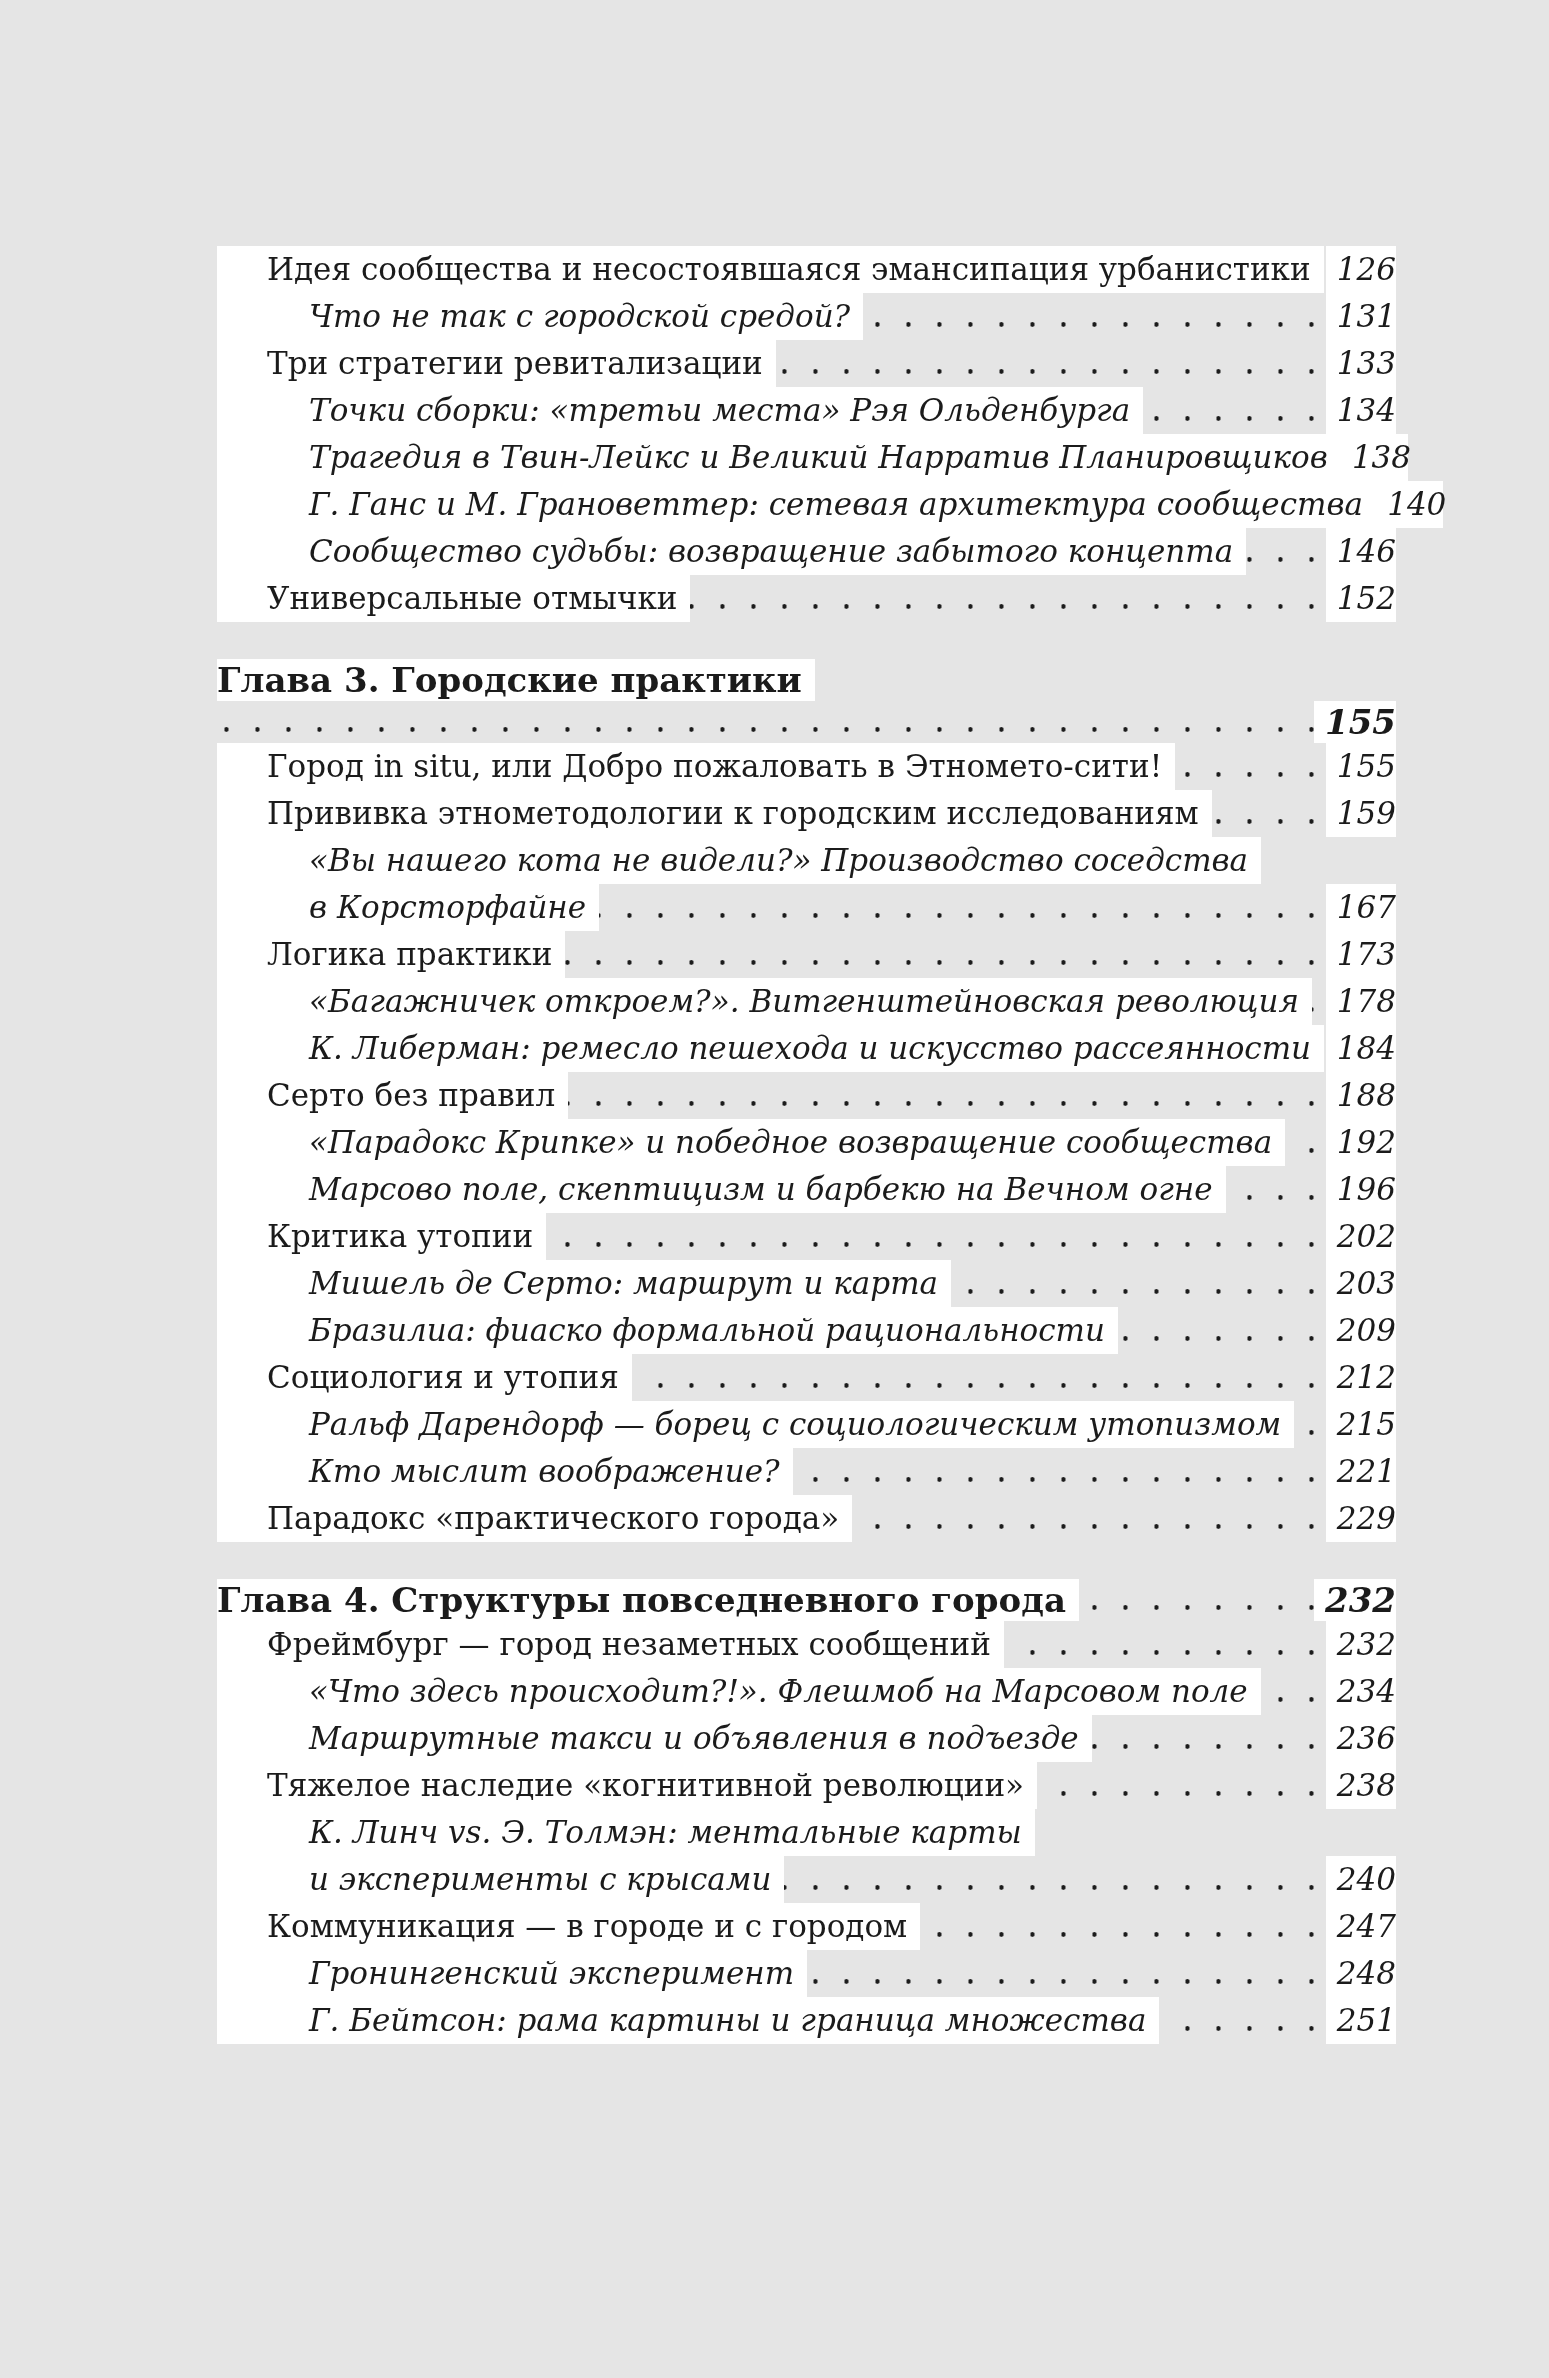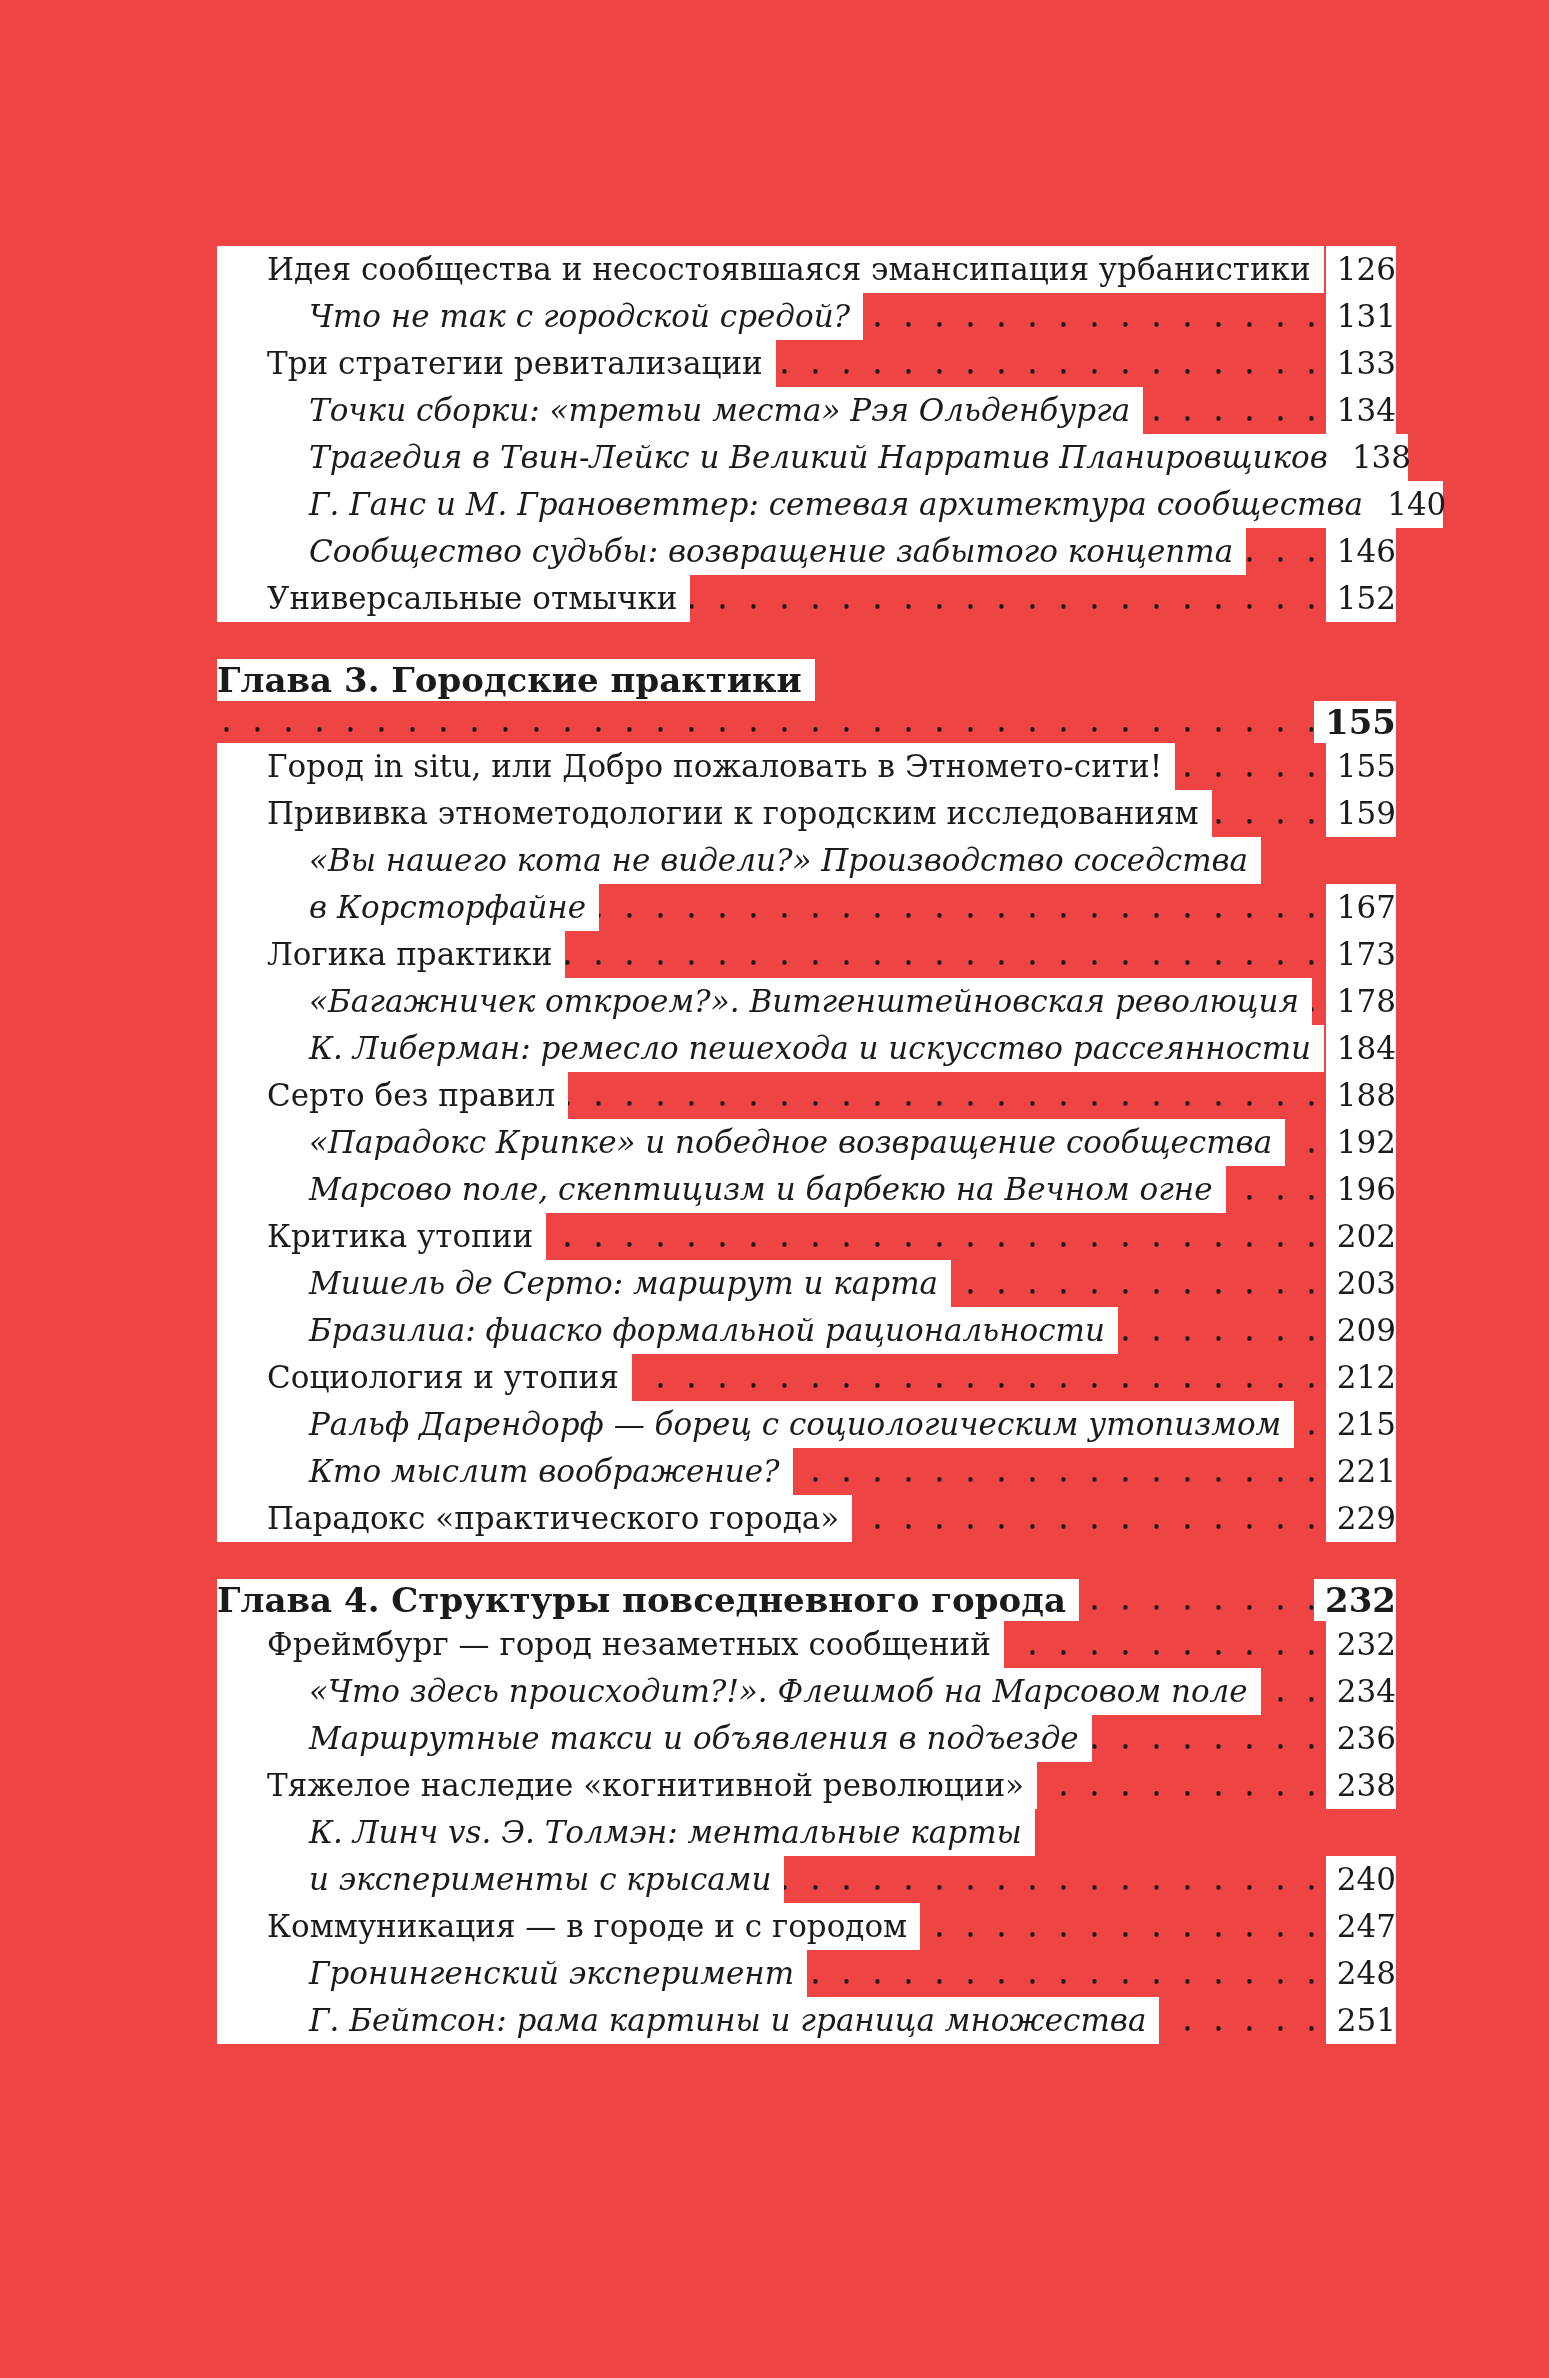--- a/index.html
+++ b/index.html
@@ -1,19 +1,19 @@
 <!DOCTYPE html>
 <html lang="ru" style="font-size:15px"><head>
 <meta charset="utf-8">
 <style>
   html,body{margin:0;padding:0;background:#ffffff;}
   .screen{
     position:relative;
     width:1550px;height:2379px;
-    background:#ef4444;
+    background:#e5e5e5;
     font-family:"DejaVu Serif", serif;
     color:#1b1b1b;
     overflow:hidden;
   }
   .toc{
     position:absolute;
     left:217px;top:246px;
     width:1179px;
   }
   .section{margin:0;}
@@ -40,20 +40,21 @@
   .title.it{font-style:italic;}
   .page{
     position:relative;z-index:1;
     background:#ffffff;
     margin-left:auto;
     min-width:56px;
     padding-left:11.2px;
     text-align:left;
     font-variant-numeric:oldstyle-nums;
     font-feature-settings:"onum" 1;
+    font-style:italic;
   }
   .dots{
     position:absolute;z-index:0;
     left:0;right:66px;bottom:13px;
     height:4.7px;
     background-image:radial-gradient(circle at 1.9px 2.3px, #1b1b1b 1.9px, transparent 2.6px);
     background-size:31px 4.7px;
     background-repeat:repeat-x;
     background-position:7.5px 0;
   }

